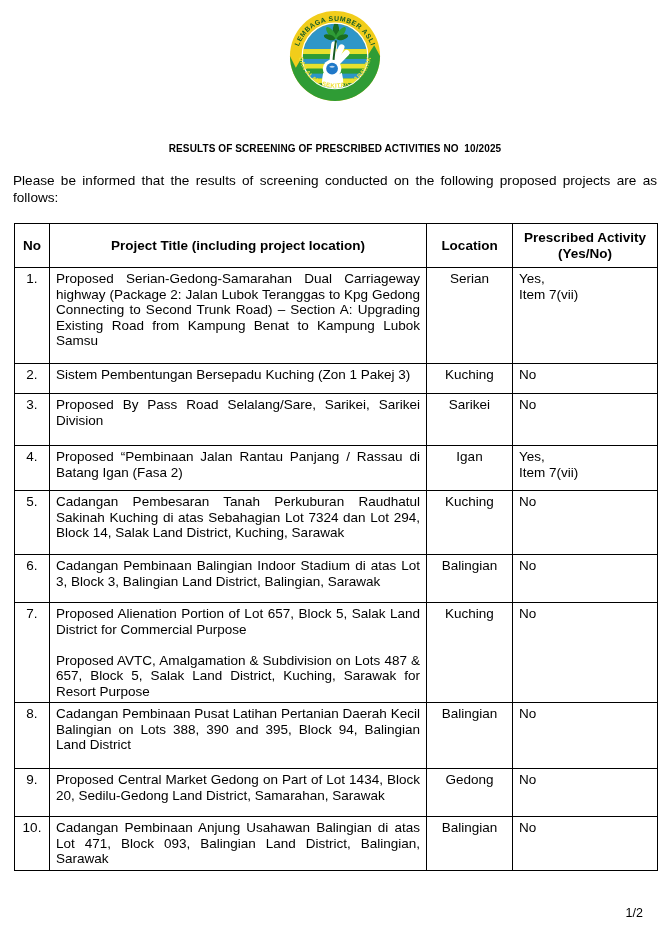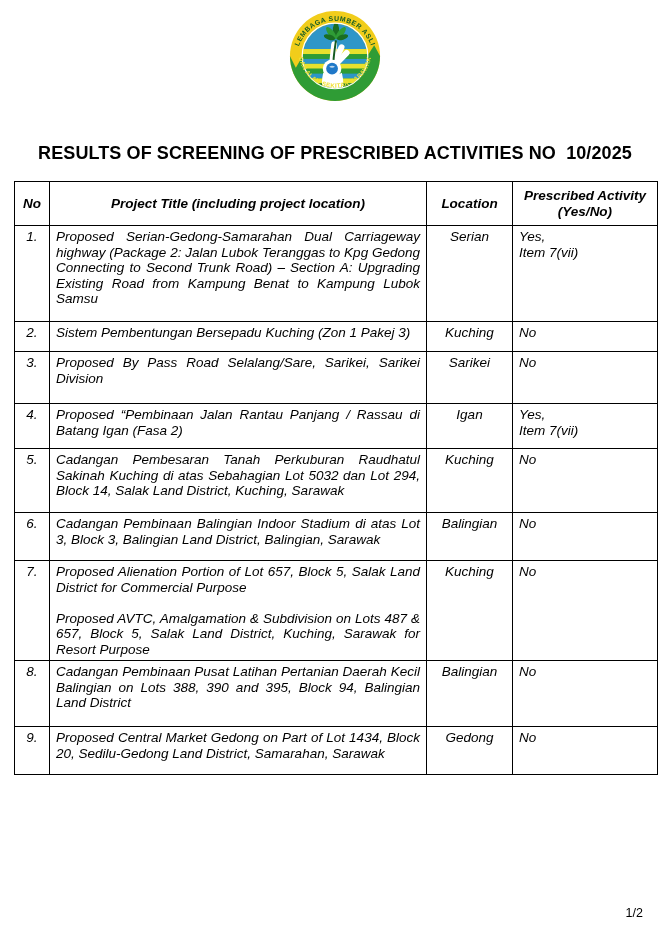--- a/index.html
+++ b/index.html
@@ -15,39 +15,38 @@
     position: relative;
     width: 670px; height: 943px;
     padding: 0 13px;
   }
   .logo-wrap {
     padding-top: 8px;
     text-align: center;
   }
   .doc-title {
     margin: 37px 0 0 0;
-    font-size: 18px;
+    font-size: 10px;
     font-weight: bold;
     text-align: center;
     white-space: pre-wrap;
     letter-spacing: 0.1px;
   }
   .intro {
     margin: 19px 0 0 0;
     font-size: 13.6px;
     line-height: 16.5px;
     text-align: justify;
   }
   table.results {
     border-collapse: collapse;
     table-layout: fixed;
     width: 643px;
     margin-top: 17px;
     margin-left: 1px;
-    font-style: italic;
   }
   table.results col.c-no   { width: 35px; }
   table.results col.c-title{ width: 377px; }
   table.results col.c-loc  { width: 86px; }
   table.results col.c-pre  { width: 145px; }
   table.results th, table.results td {
     border: 1px solid #000;
     font-size: 13.5px;
     line-height: 15.5px;
     vertical-align: top;
@@ -155,20 +154,21 @@
         <textPath href="#topArc" startOffset="50%" text-anchor="middle">LEMBAGA SUMBER ASLI</textPath>
       </text>
       <text font-size="6.2" fill="#f2e032" letter-spacing="0.4">
         <textPath href="#botArc" startOffset="50%" text-anchor="middle">DAN ALAM SEKITAR SARAWAK</textPath>
       </text>
     </svg>
   </div>
 
   <h1 class="doc-title">RESULTS OF SCREENING OF PRESCRIBED ACTIVITIES NO  10/2025</h1>
 
+  <p class="intro">Please be informed that the results of screening conducted on the following proposed projects are as follows:</p>
 
   <table class="results">
     <colgroup>
       <col class="c-no">
         <col class="c-title">
         <col class="c-loc">
         <col class="c-pre">
     </colgroup>
     <thead>
       <tr>
@@ -201,21 +201,21 @@
       </tr>
       <tr class="row-4">
         <td class="no-cell">4.</td>
         <td class="title-cell">Proposed “Pembinaan Jalan Rantau Panjang / Rassau di Batang Igan (Fasa 2)</td>
         <td class="loc-cell">Igan</td>
         <td class="pre-cell">Yes,
 Item 7(vii)</td>
       </tr>
       <tr class="row-5">
         <td class="no-cell">5.</td>
-        <td class="title-cell">Cadangan Pembesaran Tanah Perkuburan Raudhatul Sakinah Kuching di atas Sebahagian Lot 5032 dan Lot 294, Block 14, Salak Land District, Kuching, Sarawak</td>
+        <td class="title-cell">Cadangan Pembesaran Tanah Perkuburan Raudhatul Sakinah Kuching di atas Sebahagian Lot 7324 dan Lot 294, Block 14, Salak Land District, Kuching, Sarawak</td>
         <td class="loc-cell">Kuching</td>
         <td class="pre-cell">No</td>
       </tr>
       <tr class="row-6">
         <td class="no-cell">6.</td>
         <td class="title-cell">Cadangan Pembinaan Balingian Indoor Stadium di atas Lot 3, Block 3, Balingian Land District, Balingian, Sarawak</td>
         <td class="loc-cell">Balingian</td>
         <td class="pre-cell">No</td>
       </tr>
       <tr class="row-7">
@@ -231,18 +231,24 @@
         <td class="title-cell">Cadangan Pembinaan Pusat Latihan Pertanian Daerah Kecil Balingian on Lots 388, 390 and 395, Block 94, Balingian Land District</td>
         <td class="loc-cell">Balingian</td>
         <td class="pre-cell">No</td>
       </tr>
       <tr class="row-9">
         <td class="no-cell">9.</td>
         <td class="title-cell">Proposed Central Market Gedong on Part of Lot 1434, Block 20, Sedilu-Gedong Land District, Samarahan, Sarawak</td>
         <td class="loc-cell">Gedong</td>
         <td class="pre-cell">No</td>
       </tr>
+      <tr class="row-10">
+        <td class="no-cell">10.</td>
+        <td class="title-cell">Cadangan Pembinaan Anjung Usahawan Balingian di atas Lot 471, Block 093, Balingian Land District, Balingian, Sarawak</td>
+        <td class="loc-cell">Balingian</td>
+        <td class="pre-cell">No</td>
+      </tr>
     </tbody>
   </table>
 
   <div class="page-number">1/2</div>
 
 </div>
 
 </body></html>

